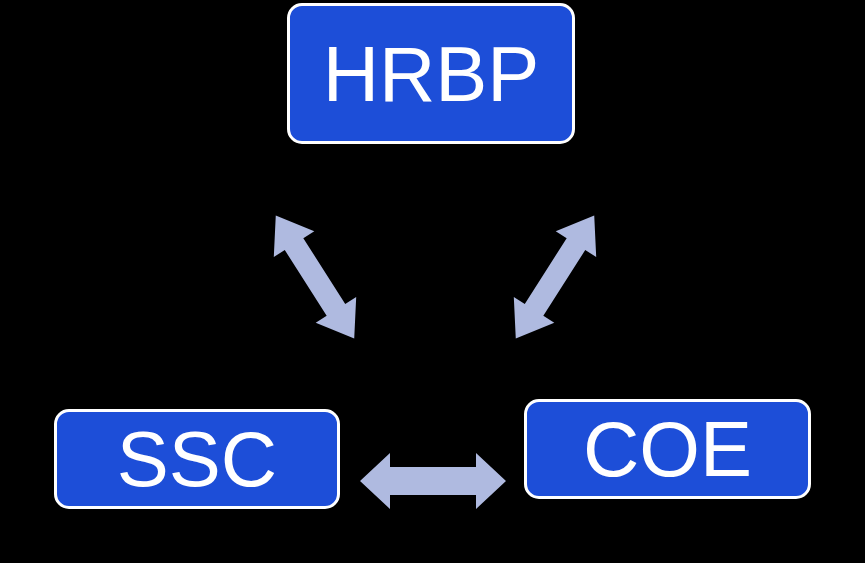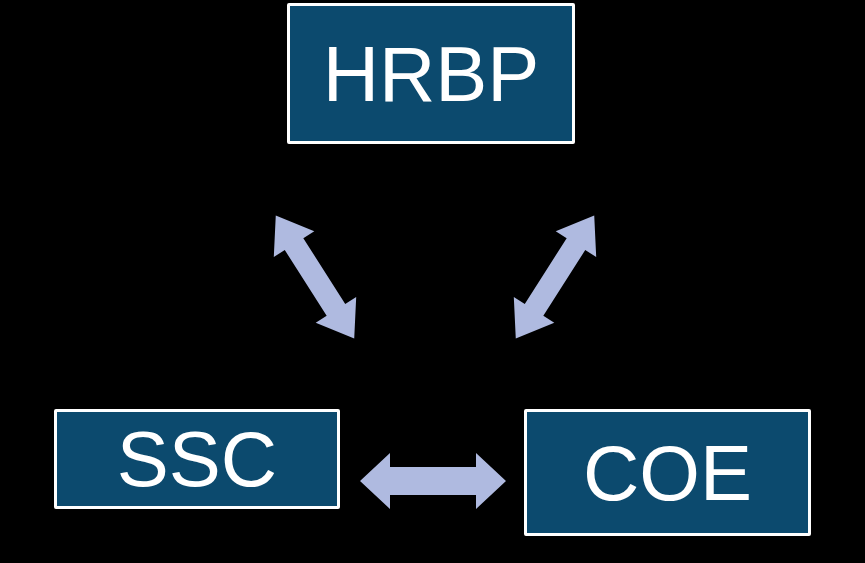--- a/index.html
+++ b/index.html
@@ -11,23 +11,23 @@
     position: relative;
     width: 865px;
     height: 563px;
     background: #000000;
     overflow: hidden;
     font-family: "Liberation Sans", sans-serif;
   }
   .node-box {
     position: absolute;
     box-sizing: border-box;
-    background: #0c4a6e;
+    background: #1d4ed8;
     border: 3px solid #FFFFFF;
-    border-radius: 2px;
+    border-radius: 15px;
     display: flex;
     align-items: center;
     justify-content: center;
   }
   .node-label {
     color: #FFFFFF;
     font-family: "Liberation Sans", sans-serif;
     font-size: 78px;
     font-weight: 400;
     line-height: 1;
@@ -42,23 +42,23 @@
     height: 141px;
   }
   #node-ssc {
     left: 54px;
     top: 409px;
     width: 286px;
     height: 100px;
   }
   #node-coe {
     left: 524px;
-    top: 409px;
+    top: 399px;
     width: 287px;
-    height: 127px;
+    height: 100px;
     align-items: center;
   }
   .arrow-svg {
     position: absolute;
     overflow: visible;
     pointer-events: none;
   }
   #arrow-hrbp-ssc {
     left: 255px;
     top: 198px;

